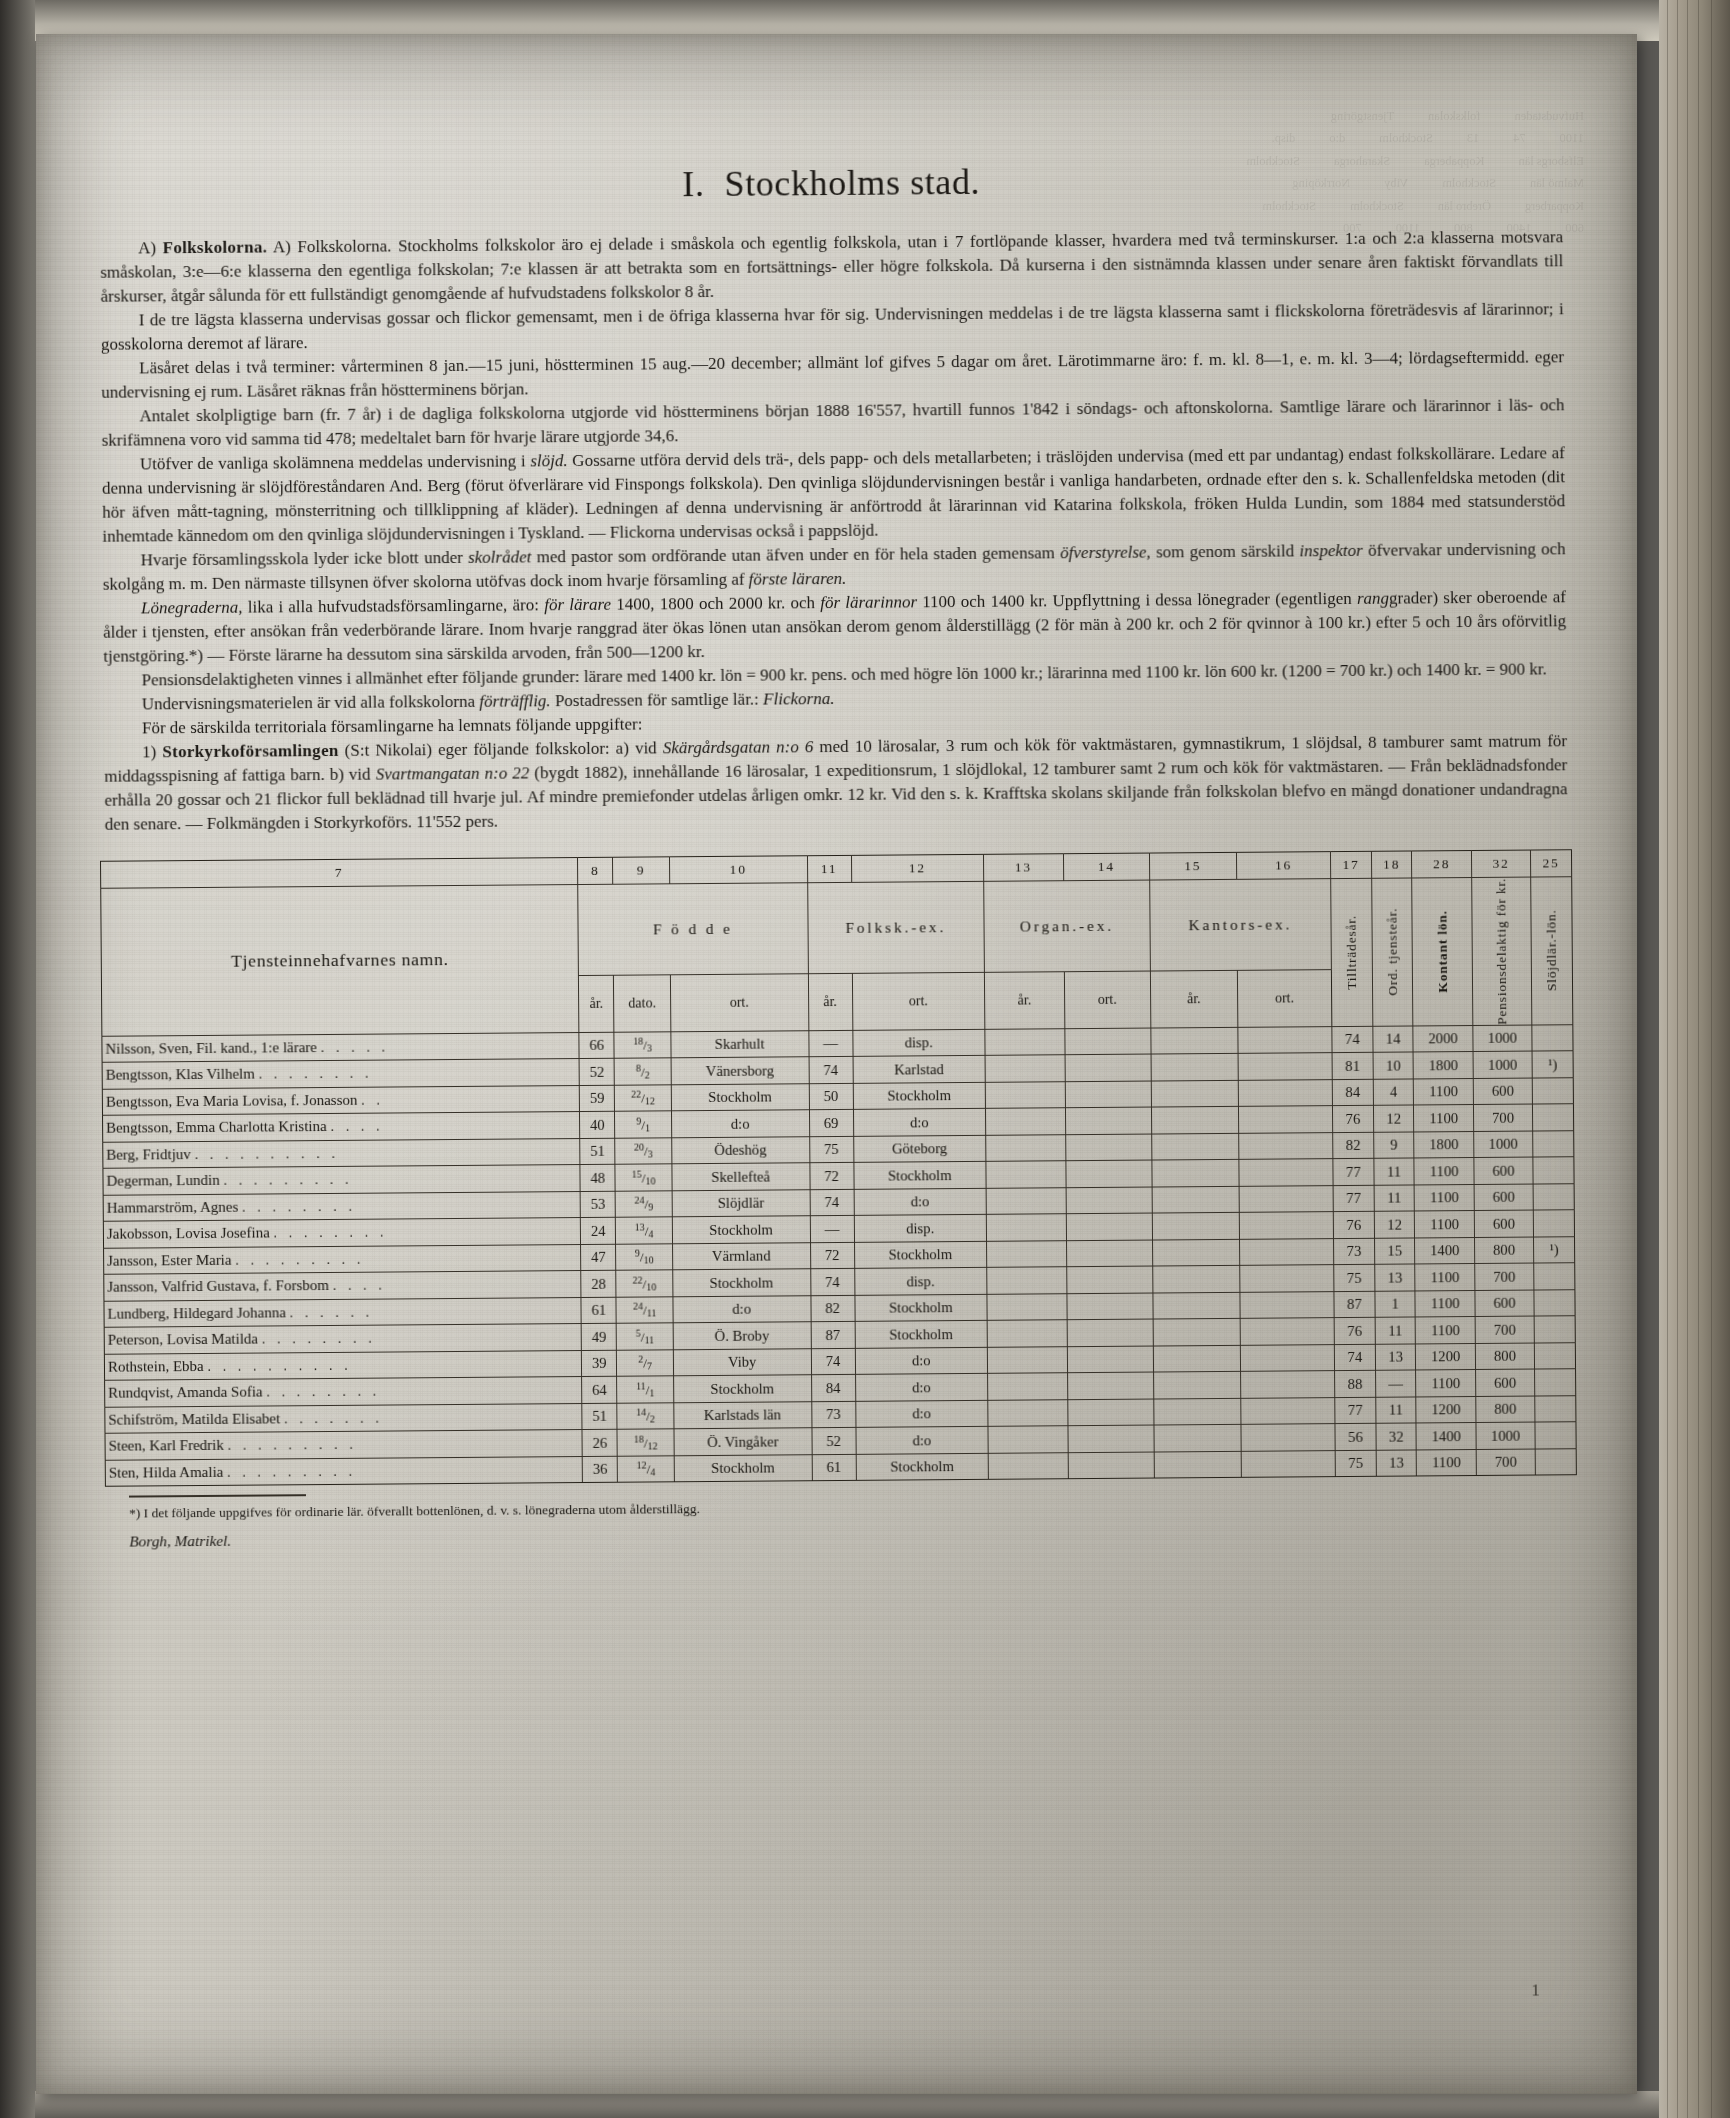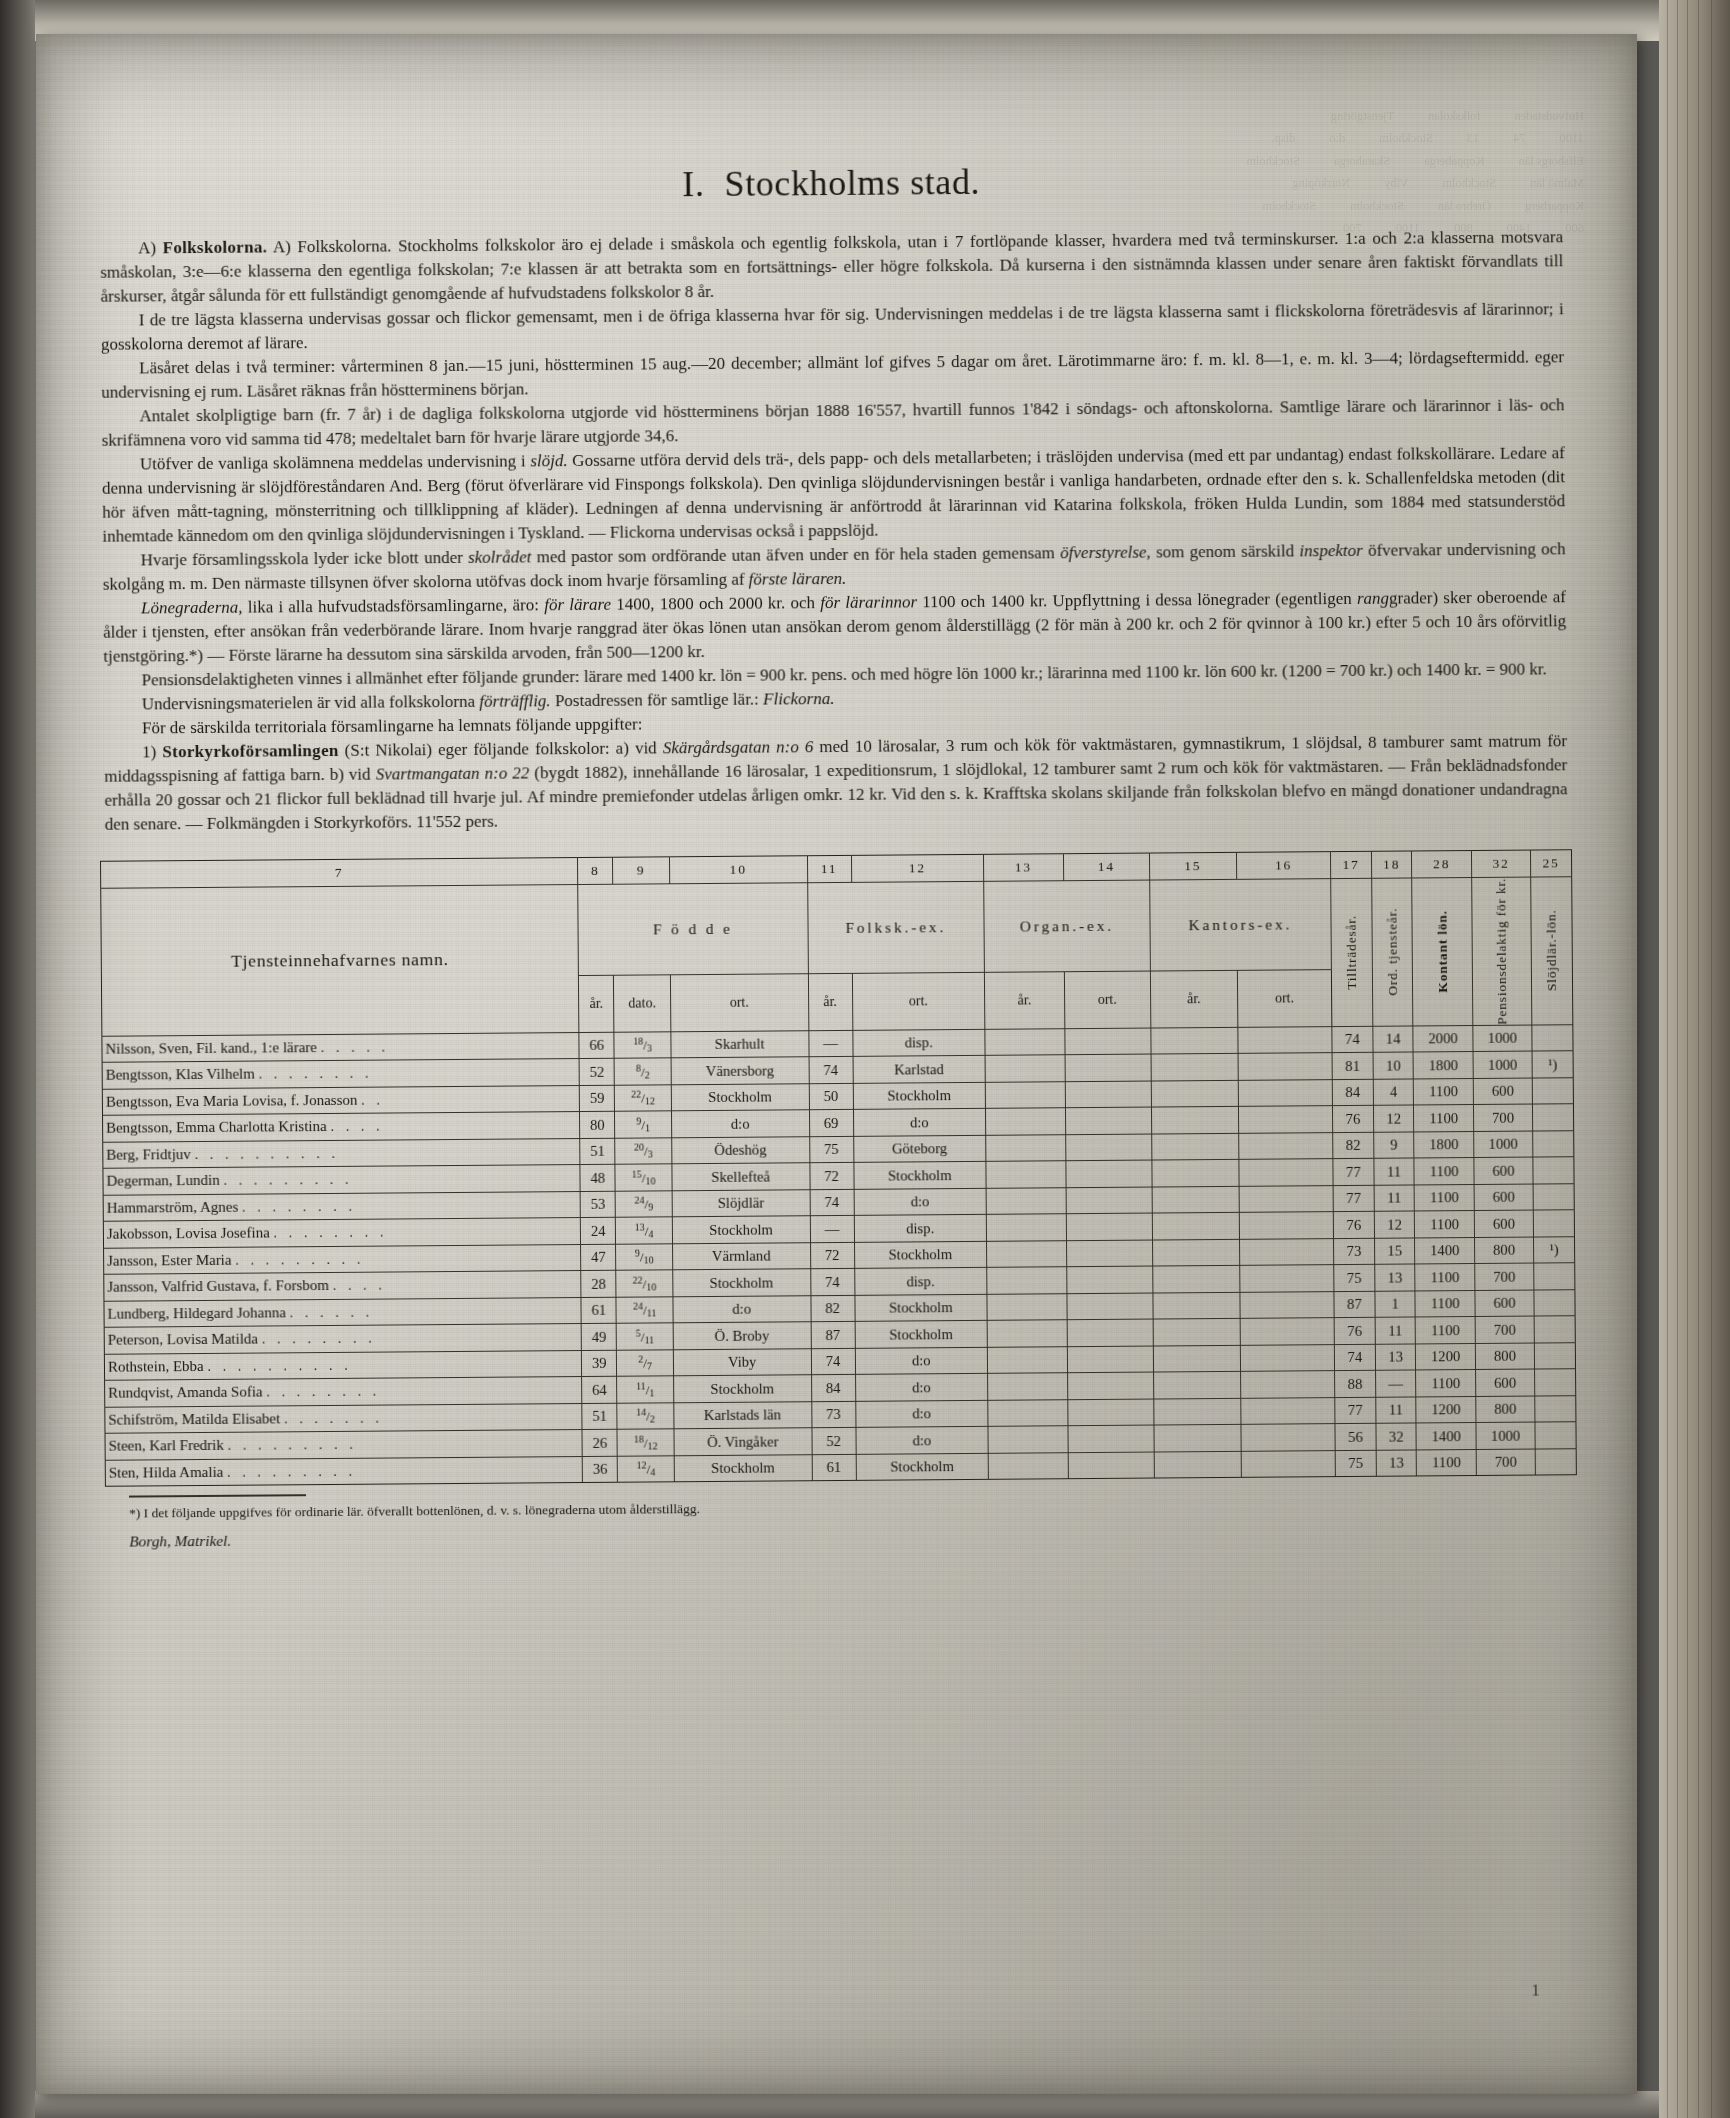--- a/index.html
+++ b/index.html
@@ -323,21 +323,21 @@
               <td class="c"></td>
               <td class="c"></td>
               <td class="c thick-l">84</td>
               <td class="c">4</td>
               <td class="c">1100</td>
               <td class="c">600</td>
               <td class="c thick-r"></td>
             </tr>
             <tr class="datarow">
               <td class="name thick-l"><span>Bengtsson, Emma Charlotta Kristina</span> <span class="leader">. . . .</span></td>
-              <td class="c thick-l">80</td>
+              <td class="c thick-l">40</td>
               <td class="c"><span class="frac"><sup>9</sup>/<sub>1</sub></span></td>
               <td class="c">d:o</td>
               <td class="c">69</td>
               <td class="c">d:o</td>
               <td class="c"></td>
               <td class="c"></td>
               <td class="c"></td>
               <td class="c"></td>
               <td class="c thick-l">76</td>
               <td class="c">12</td>

